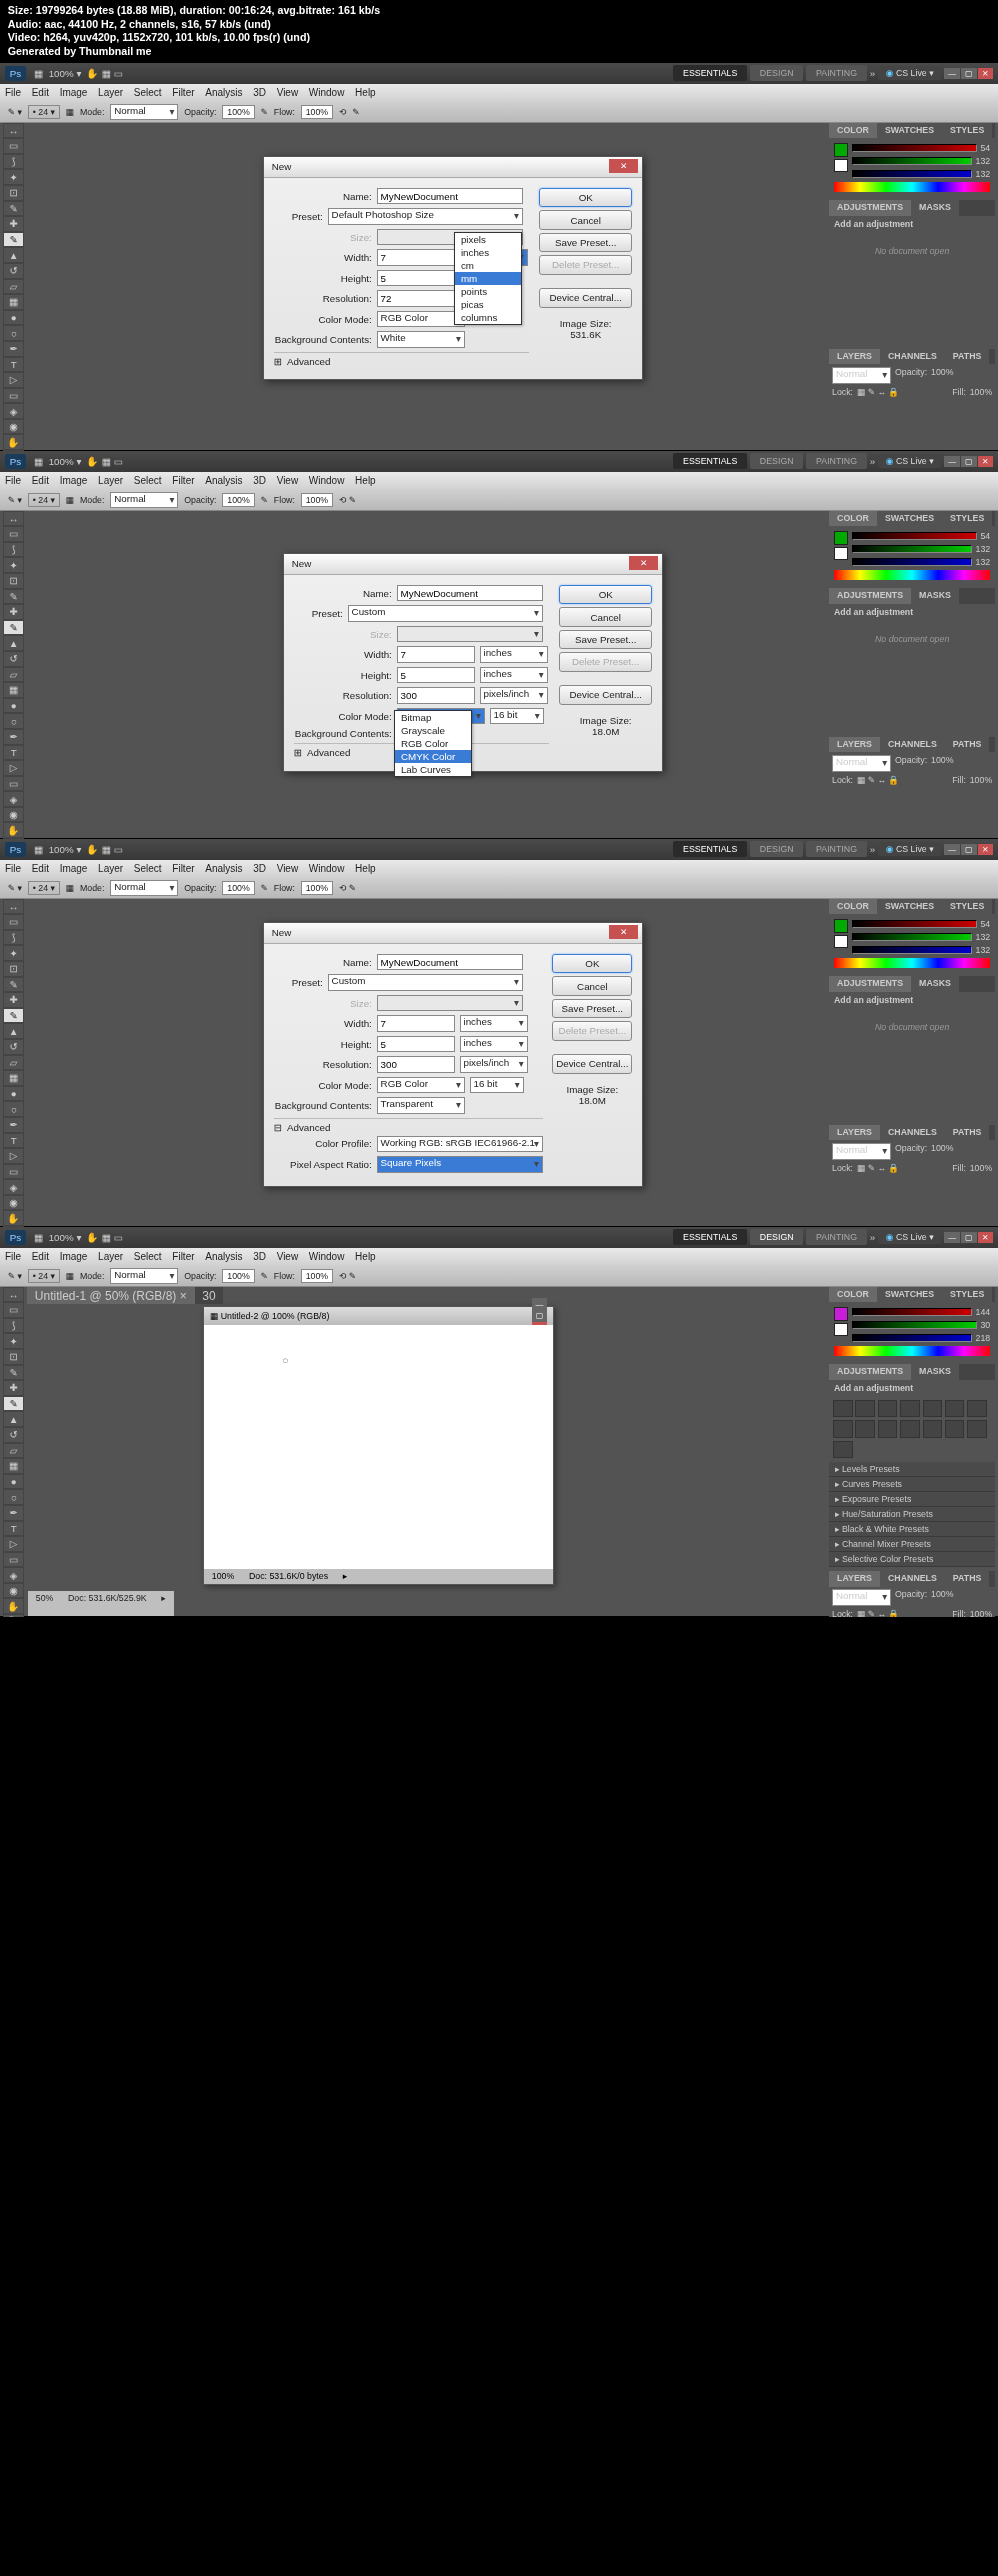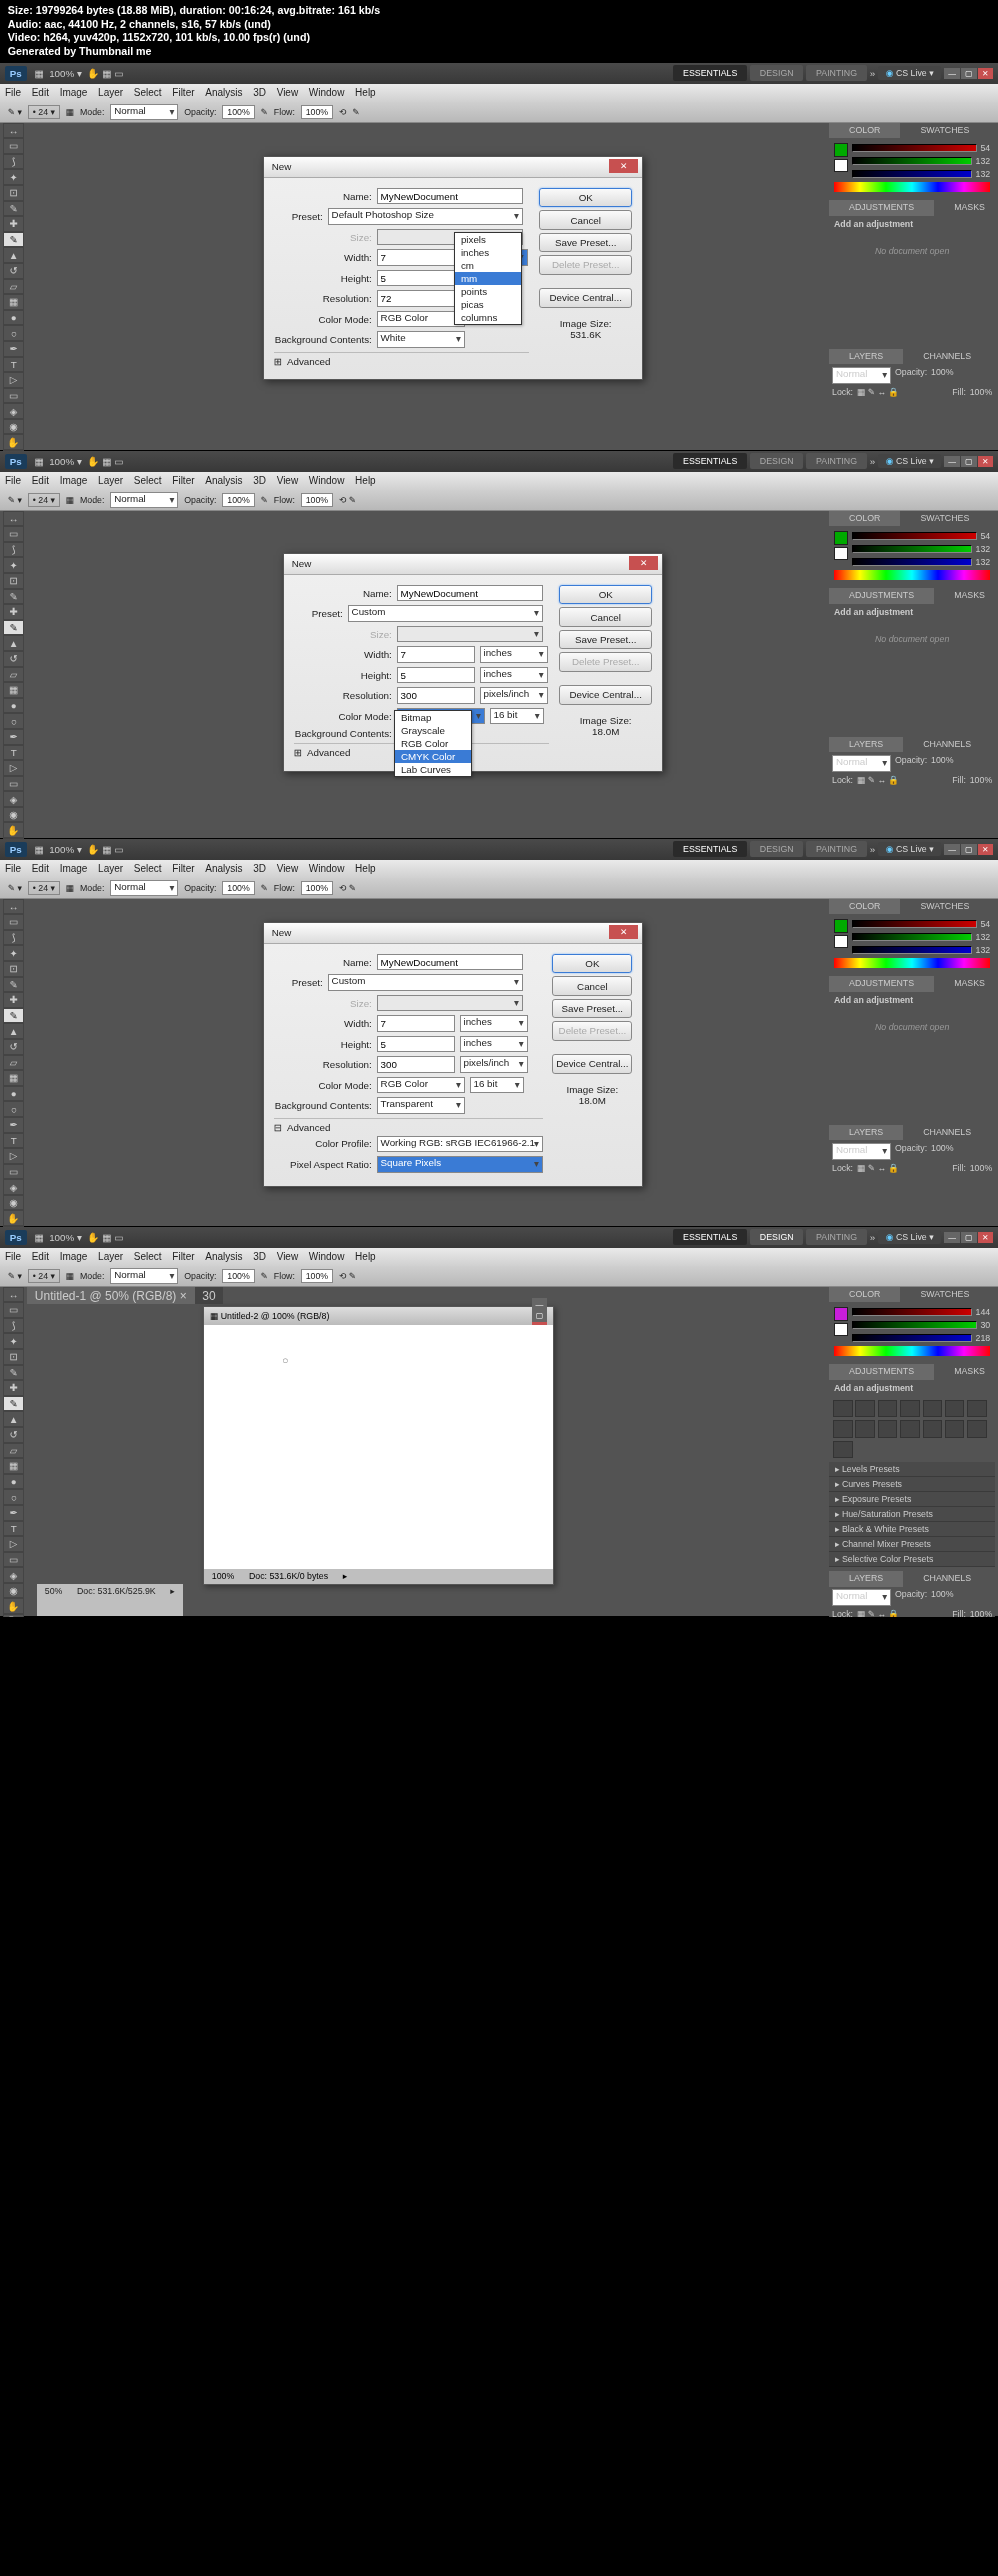--- a/index.html
+++ b/index.html
@@ -1,39 +1,39 @@
 <!DOCTYPE html>
 <html><head>
 <meta charset="utf-8">
 <style>
 * { margin:0; padding:0; box-sizing:border-box; font-family:Tahoma,Arial,sans-serif; }
 body { background:#000; width:998px; }
 .header-text { color:#fff; font-size:10.7px; font-weight:bold; padding:3.9px 7.8px; line-height:13.7px; }
 .shot { width:998px; height:388px; position:relative; background:#535353; border-bottom:1px solid #000; }
 .app-top { height:21.5px; background:linear-gradient(#4a4a4a,#383838); display:flex; align-items:center; padding:0 4.9px; color:#ccc; font-size:9.8px; }
-.app-top .ps { background:#1a3c5a; color:#9cf; padding:2px 4.9px; font-weight:bold; border-radius:2px; margin-right:7.8px; }
+.app-top .ps { background:#1a3c5a; color:#9cf; padding:2px 4.9px; font-weight:normal; border-radius:2px; margin-right:7.8px; }
 .app-top .rt { margin-left:auto; display:flex; gap:2.9px; align-items:center; }
 .tab-btn { background:#535353; color:#aaa; padding:2.9px 9.8px; font-size:8.8px; border-radius:2px; }
 .tab-btn.a { background:#2a2a2a; color:#fff; }
 .cslive { background:#444; color:#ddd; padding:2px 7.8px; font-size:8.8px; border-radius:2px; }
 .win-btns { display:flex; gap:1px; }
 .win-btn { width:15.6px; height:11.7px; background:#666; font-size:7.8px; display:flex; align-items:center; justify-content:center; color:#fff; }
 .menu-bar { height:17.6px; background:linear-gradient(#eaeaea,#d0d0d0); display:flex; align-items:center; padding:0 4.9px; font-size:10px; color:#222; gap:10.7px; }
 .opt-bar { height:21.5px; background:linear-gradient(#cfcfcf,#b8b8b8); border-bottom:1px solid #888; display:flex; align-items:center; padding:0 7.8px; font-size:8.8px; color:#222; gap:5.9px; }
 .tool-strip { position:absolute; left:2.9px; top:60px; width:21.5px; background:#535353; }
 .tool { width:21.5px; height:15.6px; background:#535353; border:1px solid #444; font-size:9.8px; color:#ccc; display:flex; align-items:center; justify-content:center; }
 .tool.sel { background:#e0e0e0; color:#222; }
 .fg-bg { width:21.5px; height:23.4px; position:relative; margin-top:3.9px; }
 .fg-bg .f { position:absolute; width:13.7px; height:13.7px; top:0; left:0; border:1px solid #fff; }
 .fg-bg .b { position:absolute; width:13.7px; height:13.7px; bottom:0; right:0; background:#fff; border:1px solid #888; }
 .canvas-area { position:absolute; left:27px; right:172px; top:60px; bottom:0; background:#535353; }
 .right-panels { position:absolute; right:2.9px; top:60px; width:166px; }
 .panel { background:#535353; margin-bottom:3.9px; font-size:8.8px; color:#ccc; }
 .panel-tabs { display:flex; background:#444; height:15.6px; }
-.panel-tab { padding:2px 20px; background:#535353; color:#ccc; }
+.panel-tab { padding:2px 8px; background:#535353; color:#ccc;font-weight:bold; }
 .panel-tab.a { background:#6a6a6a; }
 .panel-body { padding:4.9px; background:#535353; min-height:49px; }
 .color-sliders { display:flex; flex-direction:column; gap:2.9px; }
 .slider-row { display:flex; align-items:center; gap:3.9px; }
 .slider-track { flex:1; height:7.8px; background:linear-gradient(to right,#000,#0c0); border:1px inset #333; position:relative; }
 .slider-track.r { background:linear-gradient(to right,#000,#c00); }
 .slider-track.b { background:linear-gradient(to right,#000,#00c); }
 .color-strip { height:9.8px; background:linear-gradient(to right,#f00,#ff0,#0f0,#0ff,#00f,#f0f,#f00); margin-top:2.9px; }
 .adj-title { font-size:8.8px; font-weight:bold; padding:2.9px 4.9px; }
 .no-doc { text-align:center; color:#999; font-size:8.8px; font-style:italic; padding:14.6px 0; }
@@ -55,21 +55,21 @@
 .drop-open div { padding:1px 5.9px; }
 .drop-open div.hl { background:#3a7bd5; color:#fff; }
 .sm-swatch { width:13.7px; height:13.7px; background:#0a0; border:1px solid #222; }
 .adv-row { display:flex; align-items:center; gap:4.9px; padding:2.9px 0; border-top:1px solid #bbb; margin-top:3.9px; }
 .sz-info { text-align:center; padding:7.8px; font-size:9.8px; }
 .doc-tab { height:17.6px; background:#444; color:#ccc; padding:2.9px 7.8px; font-size:12px; display:inline-block; }
 .doc-tab.a { background:#666; }
 .float-win { position:absolute; background:#e0e0e0; border:1px solid #555; box-shadow:2px 2px 5.9px rgba(0,0,0,0.4); }
 .float-title { height:17.6px; background:linear-gradient(#ddd,#bbb); display:flex; align-items:center; padding:0 5.9px; font-size:8.8px; justify-content:space-between; }
 .float-body { background:#fff; }
-.status-bar { position:absolute; bottom:0; left:10px; height:32px; background:#bfbfbf; font-size:8.8px; padding:2px 7.8px; display:flex; gap:14.6px; color:#222; }
+.status-bar { position:absolute; bottom:0; left:1px; height:25px; background:#bfbfbf; font-size:8.8px; padding:2px 7.8px; display:flex; gap:14.6px; color:#222; }
 .adj-icons { display:flex; flex-wrap:wrap; gap:2.9px; padding:3.9px; }
 .adj-ic { width:19.5px; height:17.6px; background:#444; border:1px solid #333; }
 .preset-item { padding:2px 5.9px; background:#4a4a4a; border-bottom:1px solid #3a3a3a; font-size:8.8px; }
 .layer-row { display:flex; align-items:center; gap:4.9px; padding:2.9px; background:#2a5c8f; color:#fff; font-size:8.8px; }
 .layer-row .eye { width:13.7px; }
 .layer-row .thumb { width:23.4px; height:19.5px; background:#fff; border:1px solid #222; }
 </style>
 </head>
 <body>
 

